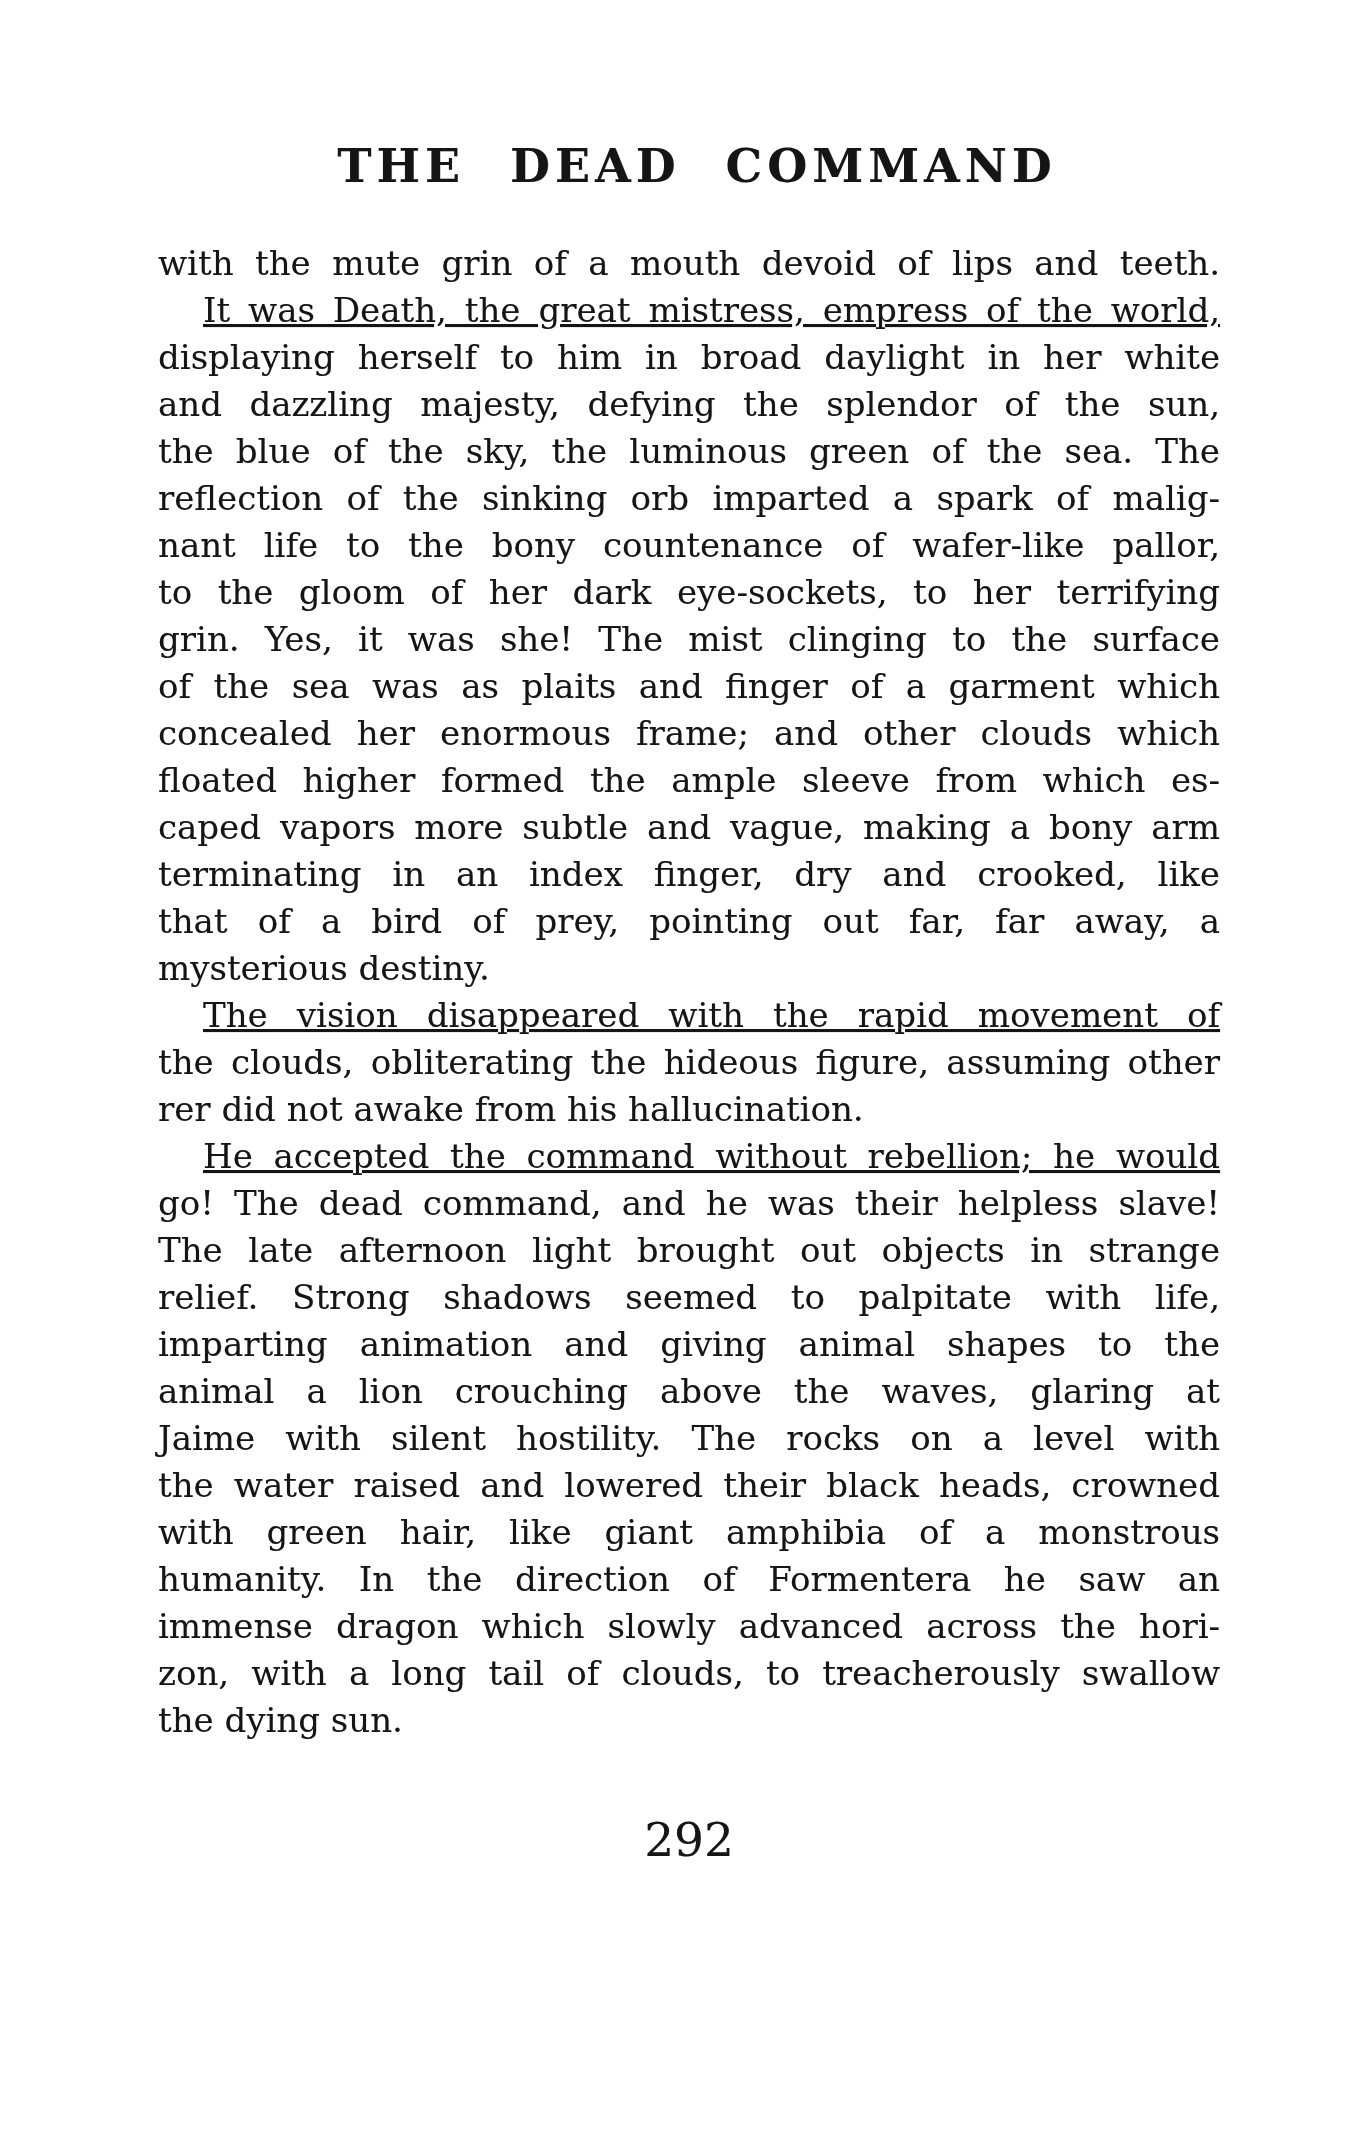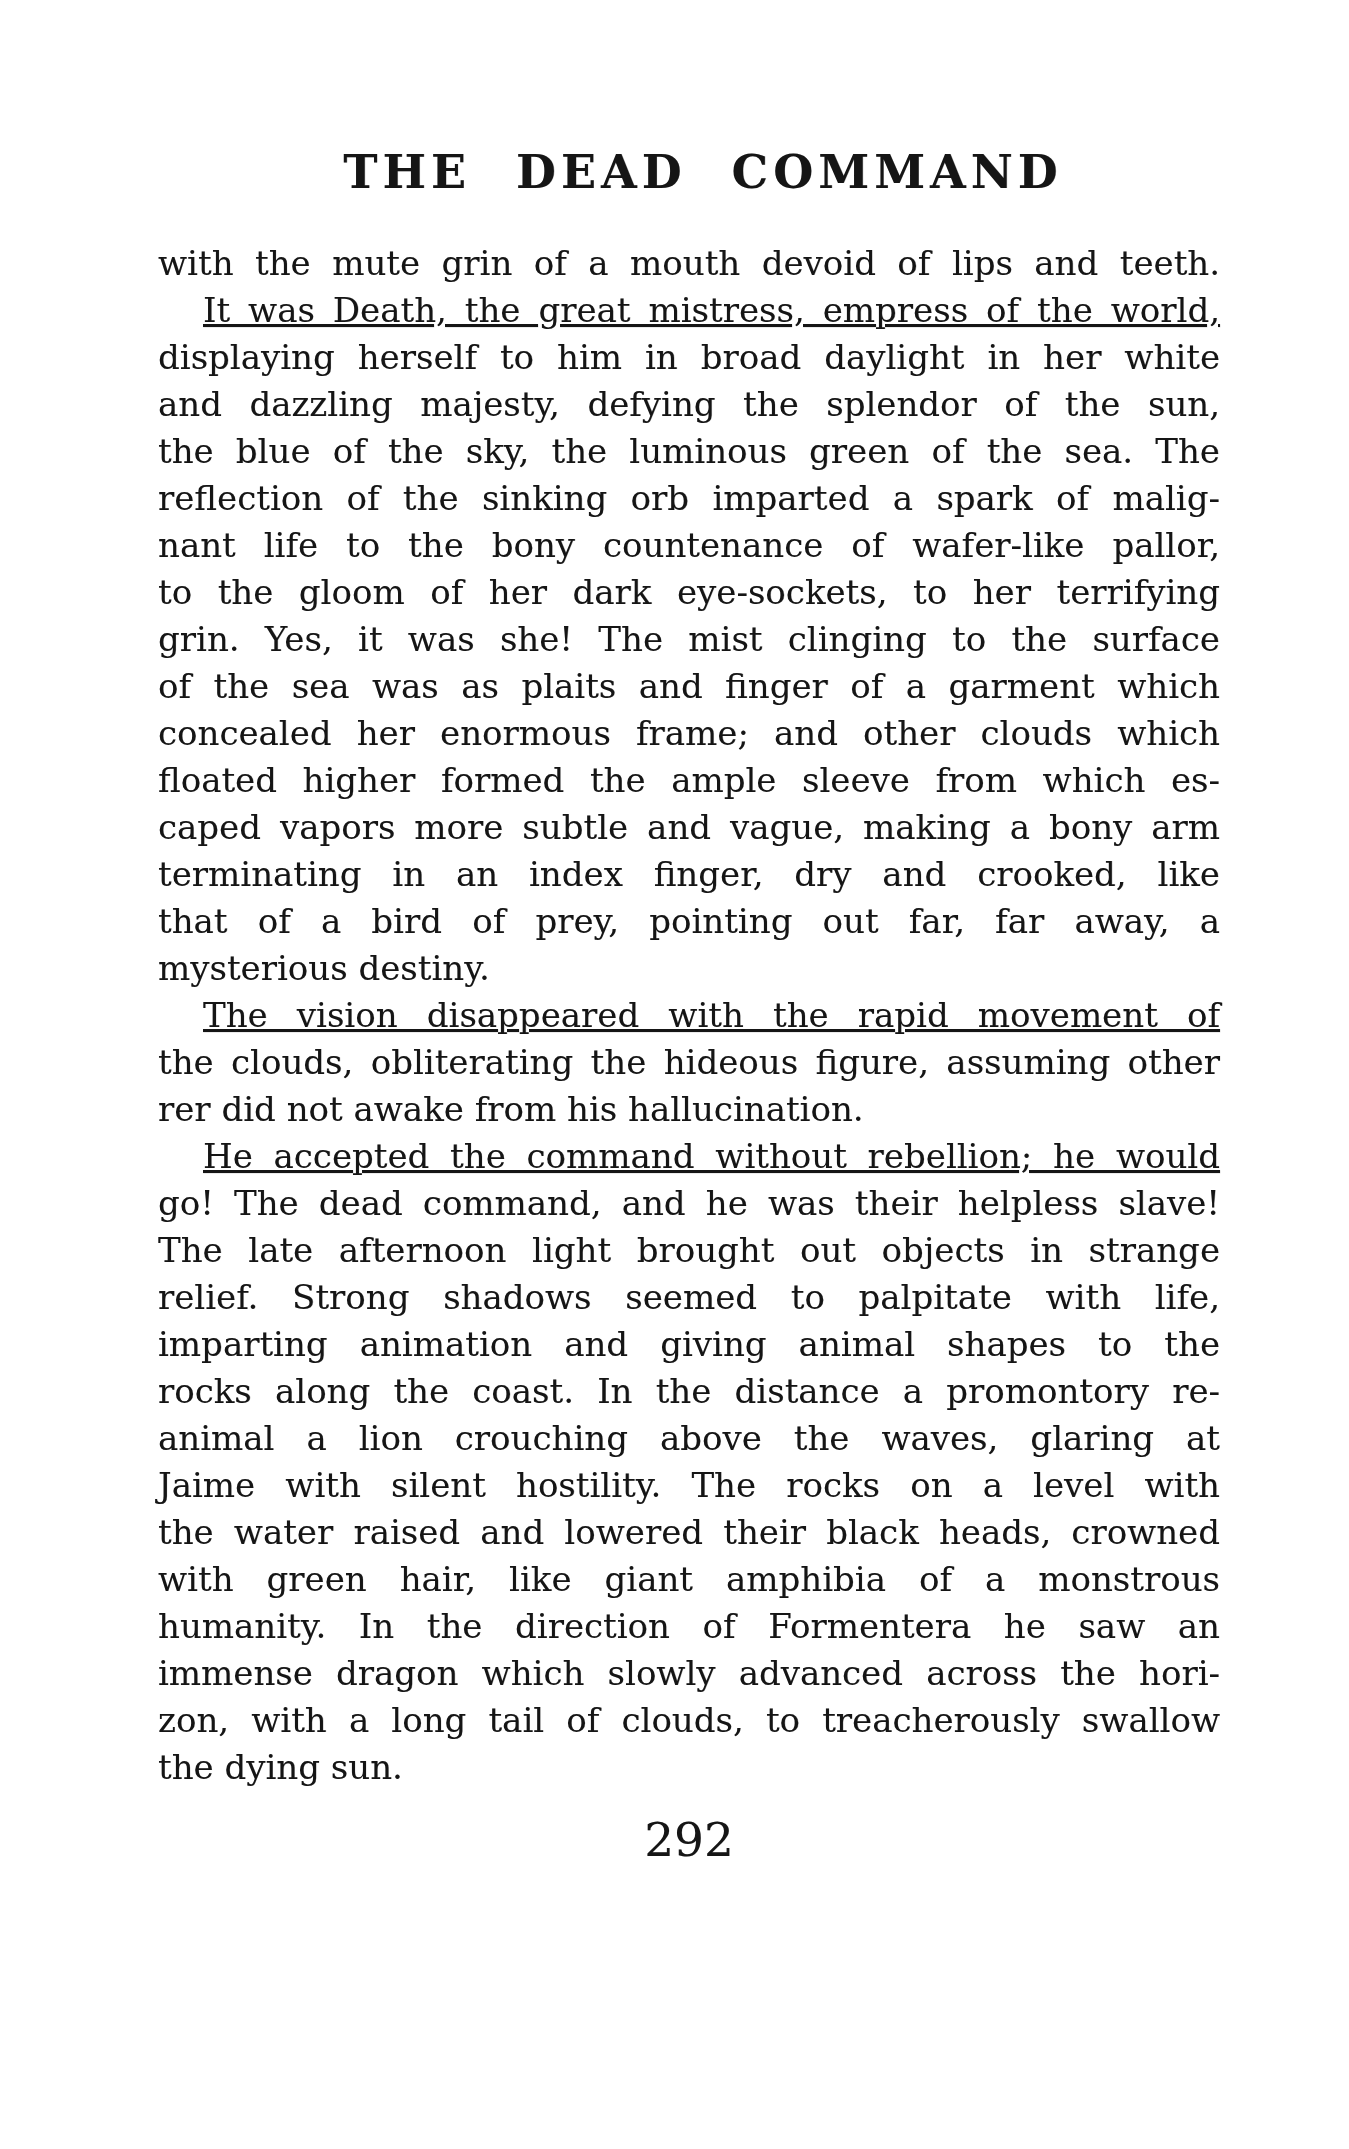--- a/index.html
+++ b/index.html
@@ -16,21 +16,21 @@
     width: 1349px;
     height: 2149px;
     background: #ffffff;
     color: #151515;
   }
   .heading {
     position: absolute;
     left: 158px;
     top: 130px;
     width: 1062px;
-    margin: 14px;
+    margin: 8px;
     text-align: center;
     font-family: "DejaVu Serif", "Liberation Serif", serif;
     font-size: 46px;
     font-weight: 700;
     letter-spacing: 5px;
     word-spacing: 24px;
     line-height: 56px;
     text-shadow: 0.4px 0.4px 0 rgba(0,0,0,0.30);
   }
   .text-block {
@@ -91,21 +91,20 @@
       <div class="line just">that of a bird of prey, pointing out far, far away, a</div>
       <div class="line">mysterious destiny.</div>
       <div class="line just indent">The vision disappeared with the rapid movement of</div>
       <div class="line just">the clouds, obliterating the hideous figure, assuming other</div>
       <div class="line">rer did not awake from his hallucination.</div>
       <div class="line just indent">He accepted the command without rebellion; he would</div>
       <div class="line just">go! The dead command, and he was their helpless slave!</div>
       <div class="line just">The late afternoon light brought out objects in strange</div>
       <div class="line just">relief. Strong shadows seemed to palpitate with life,</div>
       <div class="line just">imparting animation and giving animal shapes to the</div>
-      <div class="line just">rocks along the coast. In the distance a promontory re-</div>
       <div class="line just">animal a lion crouching above the waves, glaring at</div>
       <div class="line just">Jaime with silent hostility. The rocks on a level with</div>
       <div class="line just">the water raised and lowered their black heads, crowned</div>
       <div class="line just">with green hair, like giant amphibia of a monstrous</div>
       <div class="line just">humanity. In the direction of Formentera he saw an</div>
       <div class="line just">immense dragon which slowly advanced across the hori-</div>
       <div class="line just">zon, with a long tail of clouds, to treacherously swallow</div>
       <div class="line">the dying sun.</div>
     </div>
 

